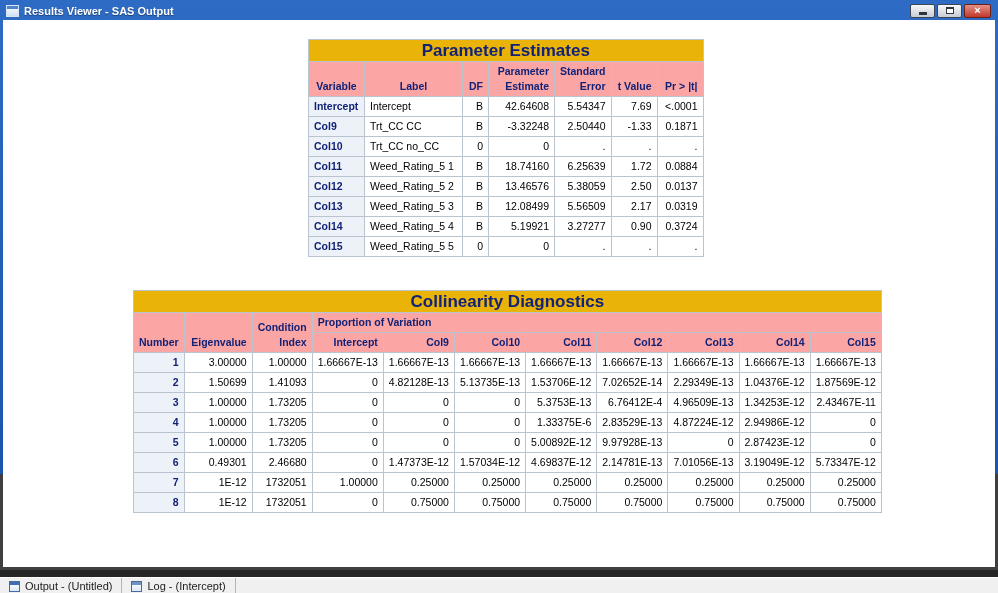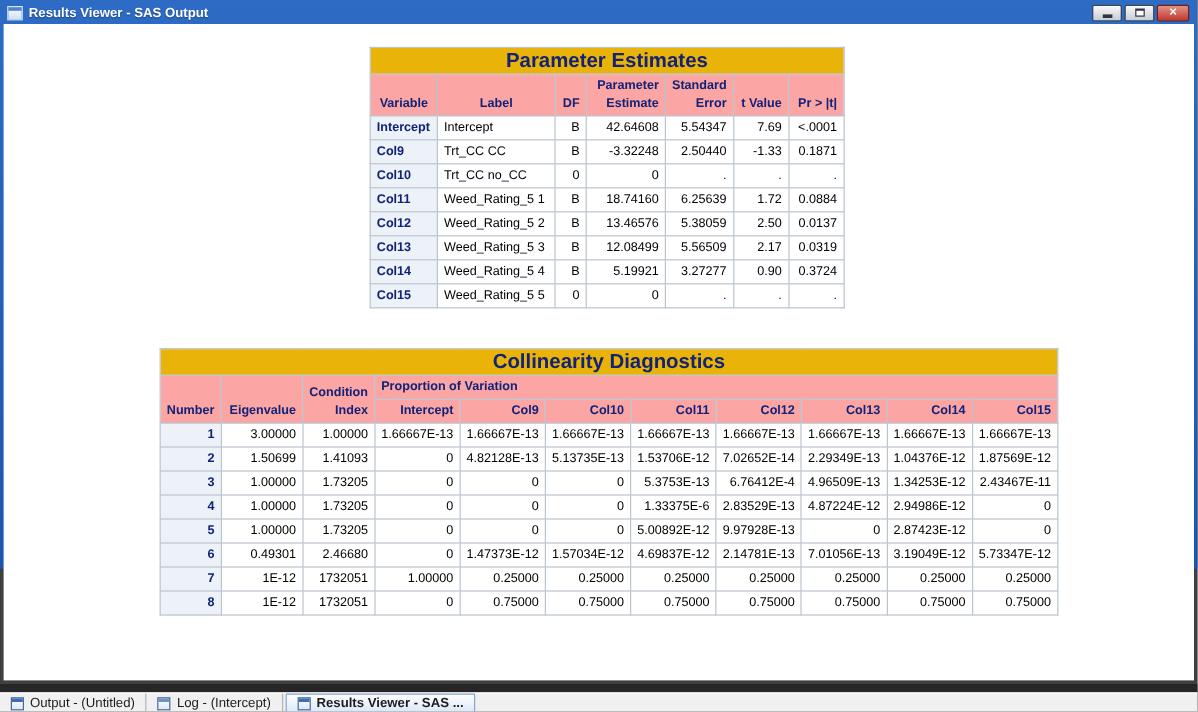--- a/index.html
+++ b/index.html
@@ -343,17 +343,13 @@
 <div class="gap-strip" data-name="workspace-background"></div>
 <div class="windowbar" id="windowbar" data-name="sas-window-bar">
     <div class="wtab" data-name="window-bar-tab-output">
       <span class="wicon" data-name="output-window-icon"></span>
       <span class="wlabel" data-name="window-bar-tab-label">Output - (Untitled)</span>
     </div>
     <div class="wtab" data-name="window-bar-tab-log">
       <span class="wicon" data-name="log-window-icon"></span>
       <span class="wlabel" data-name="window-bar-tab-label">Log - (Intercept)</span>
     </div>
-    <div class="wtab active" data-name="window-bar-tab-results-viewer">
-      <span class="wicon" data-name="results-viewer-icon"></span>
-      <span class="wlabel" data-name="window-bar-tab-label">Results Viewer - SAS ...</span>
-    </div>
   </div>
 
 </body></html>

